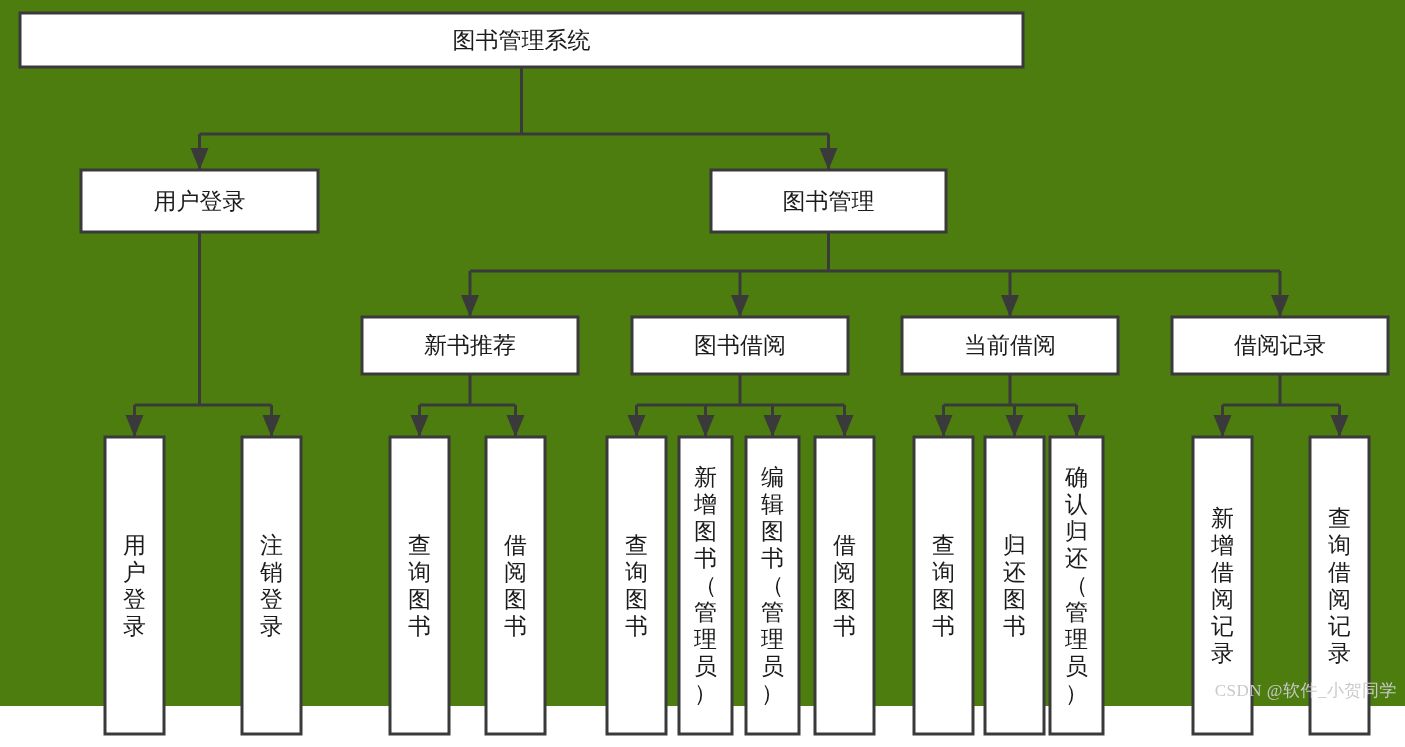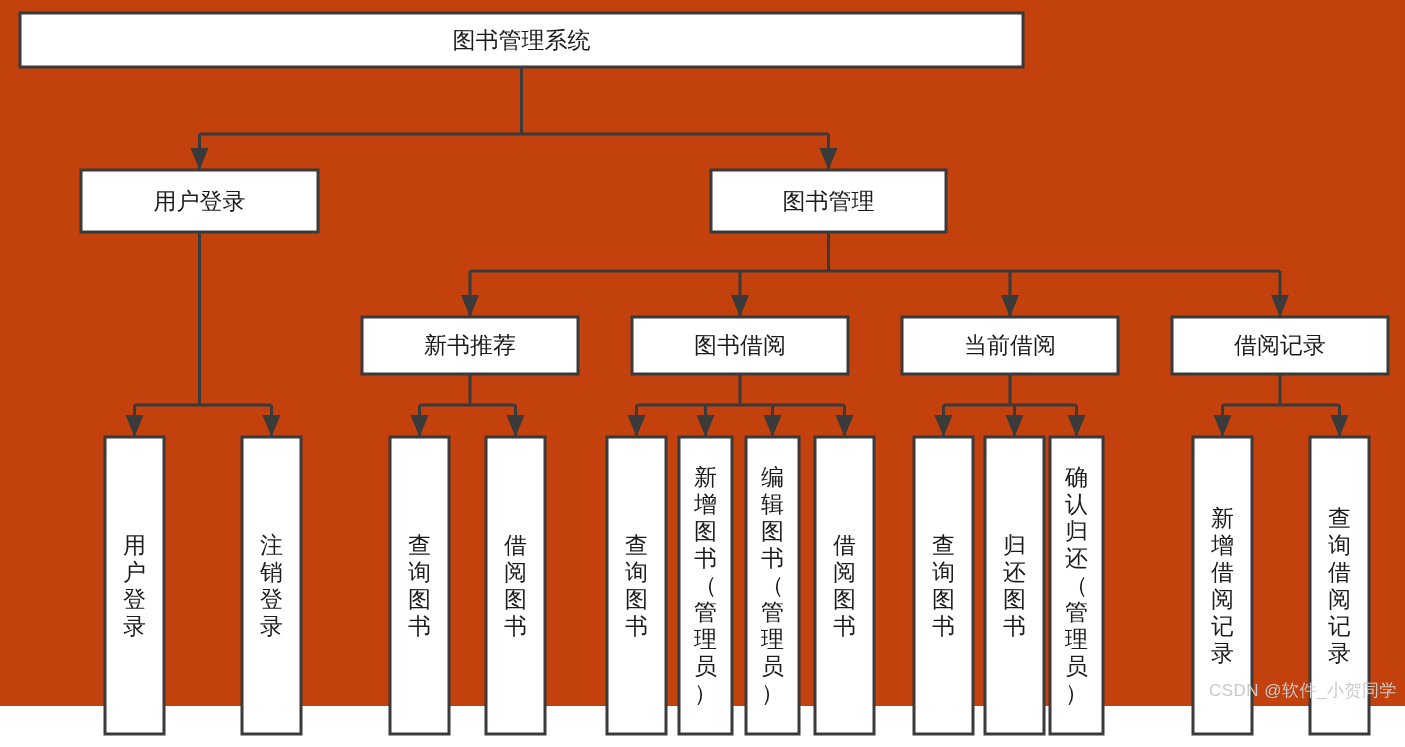--- a/index.html
+++ b/index.html
@@ -1,29 +1,29 @@
 <!DOCTYPE html>
 <html><head>
 <meta charset="utf-8">
 <style>
   html,body{margin:0;padding:0;background:#ffffff;}
   body{width:1405px;height:747px;overflow:hidden;
        font-family:"DejaVu Sans","Liberation Sans",sans-serif;}
-  #stage{position:relative;width:1405px;height:706px;background:#c2410c;}
+  #stage{position:relative;width:1405px;height:706px;background:#4d7c0f;}
   svg#diagram{position:absolute;left:0;top:0;width:1405px;height:747px;}
   .box{fill:#ffffff;stroke:#3a3a3a;stroke-width:3;}
   .link{stroke:#3a3a3a;stroke-width:3;fill:none;}
   .arrow{fill:#3a3a3a;stroke:none;}
   .lbl{fill:#1b1b1b;font-family:"DejaVu Sans","Liberation Sans",sans-serif;
        font-size:23px;text-anchor:middle;dominant-baseline:middle;}
   .lbl-v{fill:#1b1b1b;font-family:"DejaVu Sans","Liberation Sans",sans-serif;
        font-size:23px;text-anchor:middle;}
   .watermark{position:absolute;right:8px;bottom:4px;color:#c9c9c9;
        font-size:17px;letter-spacing:.5px;white-space:nowrap;
-       font-family:Liberation Sans, sans-serif;margin-left:30px;}
+       font-family:Liberation Serif, serif;margin-left:30px;}
 </style>
 </head>
 <body>
 
 <div id="stage">
 
   <svg id="diagram" viewBox="0 0 1405 747">
 
     <g id="links">
         <line x1="521.5" y1="67" x2="521.5" y2="134" class="link"></line>

